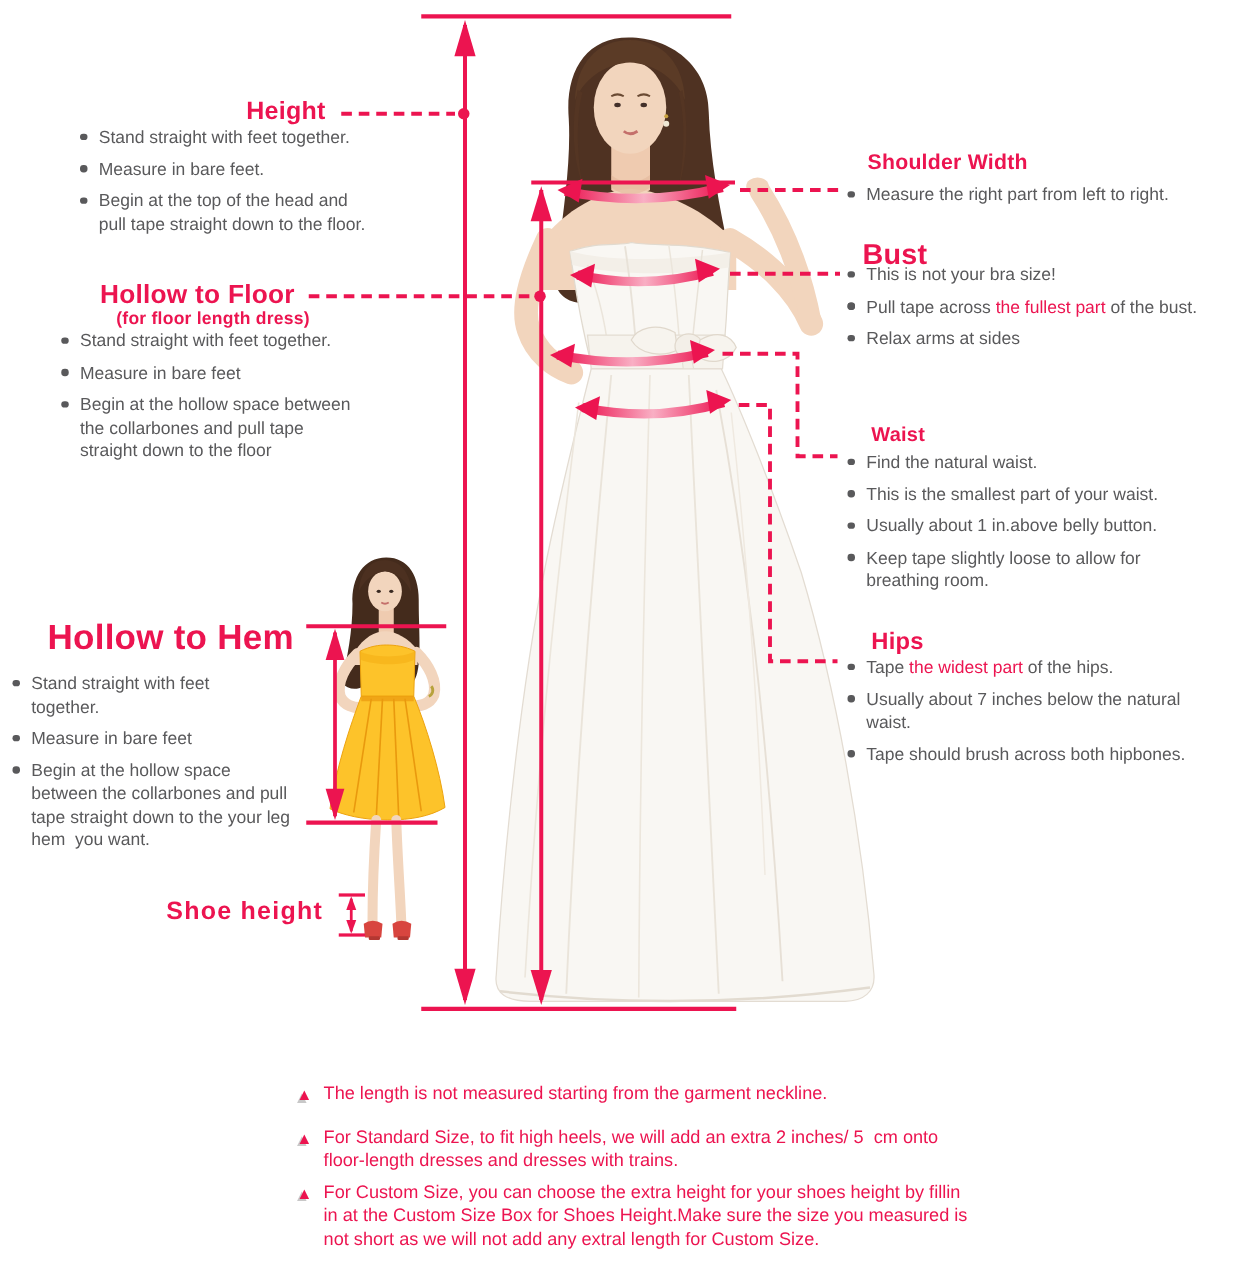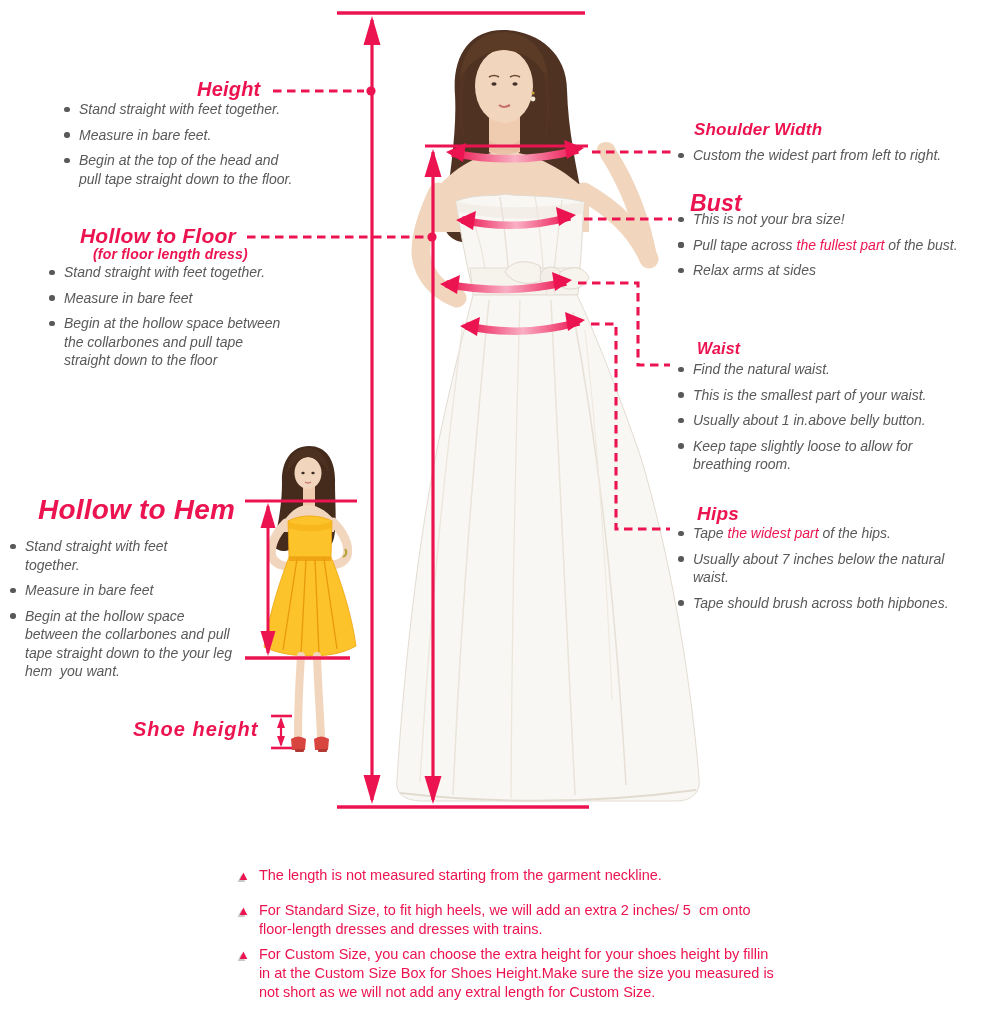--- a/index.html
+++ b/index.html
@@ -1,22 +1,22 @@
 <!DOCTYPE html>
 <html><head>
 <meta charset="utf-8">
 <style>
   html,body{margin:0;padding:0;background:#fff;}
   .canvas{position:relative;width:1000px;height:1024px;background:#ffffff;overflow:hidden;
           font-family:"Liberation Sans",sans-serif;color:#59595B;}
   svg.overlay{position:absolute;left:0;top:0;}
   .abs{position:absolute;margin:0;}
-  .t{color:#EC1450;font-weight:700;letter-spacing:.2px;white-space:nowrap;font-style:italic;}
+  .t{color:#EC1450;font-weight:700;letter-spacing:.2px;white-space:nowrap;}
   .bul{list-style:none;margin:0;padding:0;font-size:14px;line-height:18.5px;}
-  .bul li{position:relative;padding-left:17px;margin-bottom:7px;font-style:italic;}
+  .bul li{position:relative;padding-left:17px;margin-bottom:7px;}
   .wrap{white-space:pre-wrap;}
   .dot{position:absolute;left:2px;top:6.5px;width:5.5px;height:5.5px;border-radius:50%;background:#59595B;}
   .hl{color:#EC1450;}
   .notes{color:#EC1450;font-size:14.5px;}
   .note{display:flex;gap:9px;line-height:19px;}
   .note-1{margin-bottom:16px;}
   .note-2{margin-bottom:6px;}
   .tri{font-size:13px;line-height:19px;text-shadow:-2px 2px 0 rgba(110,110,110,.38);}
 </style>
 </head>
@@ -191,21 +191,21 @@
     <li><span class="dot"></span><span class="wrap">Begin at the hollow space
 between the collarbones and pull
 tape straight down to the your leg
 hem  you want.</span></li>
   </ul>
 
   <h2 class="abs t" style="left:133px;top:718px;font-size:20px;letter-spacing:1px">Shoe height</h2>
 
   <h3 class="abs t" style="left:694px;top:120px;font-size:17px">Shoulder Width</h3>
   <ul class="abs bul" style="left:676px;top:146px;width:314px">
-    <li><span class="dot"></span><span class="wrap">Custom the widest part from left to right.</span></li>
+    <li><span class="dot"></span><span class="wrap">Measure the right part from left to right.</span></li>
   </ul>
 
   <h3 class="abs t" style="left:690px;top:190px;font-size:23px">Bust</h3>
   <ul class="abs bul" style="left:676px;top:210px;width:314px">
     <li><span class="dot"></span><span class="wrap">This is not your bra size!</span></li>
     <li><span class="dot"></span></li>
     <li><span class="dot"></span><span class="wrap"><span>Pull tape across </span><span class="hl">the fullest part</span><span> of the bust.</span></span></li>
     <li><span class="dot"></span><span class="wrap">Relax arms at sides</span></li>
   </ul>
 

